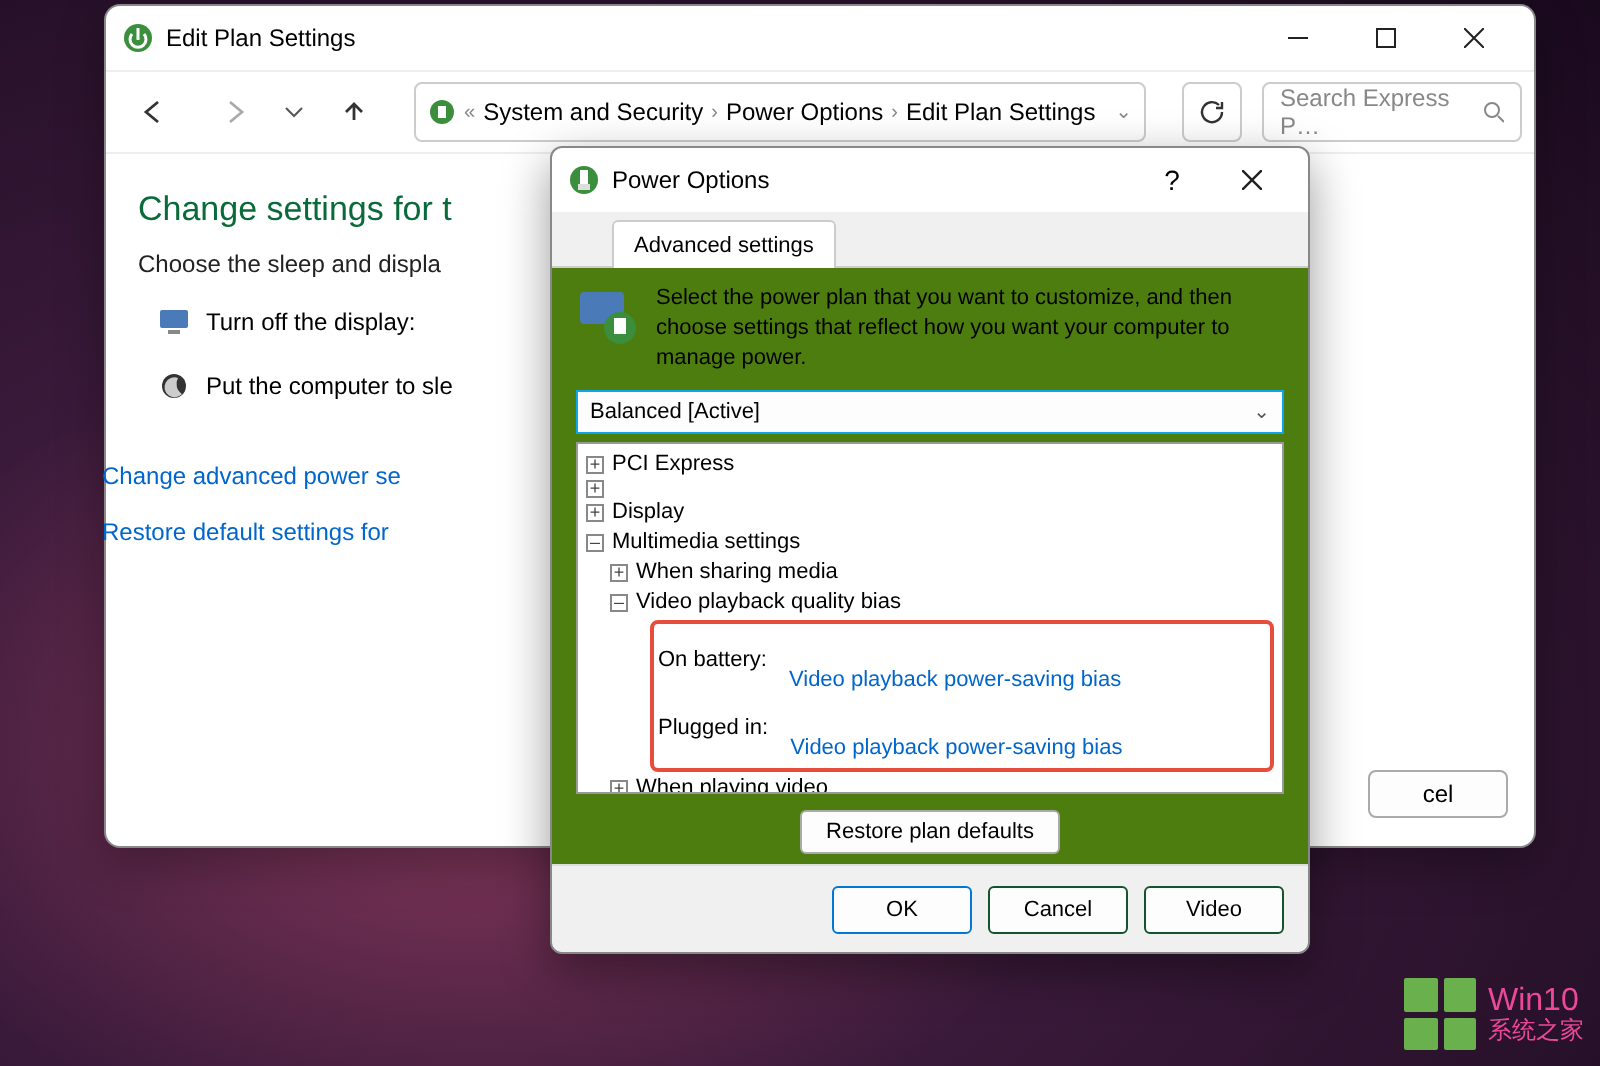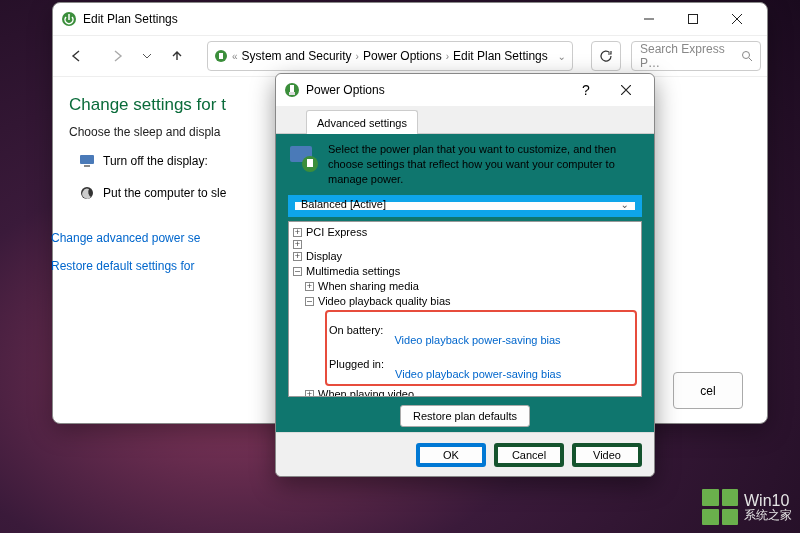--- a/index.html
+++ b/index.html
@@ -34,60 +34,60 @@
     .content { padding: 18px 16px 0 16px; }
     .heading { font-size: 17px; color: #0a6b3a; margin-bottom: 10px; }
     .subheading { font-size: 12px; color: #222; margin-bottom: 14px; }
 
     .option-row { display: flex; align-items: center; gap: 8px; font-size: 12px; margin-bottom: 16px; margin-left: 10px; }
     .opt-icon { width: 16px; height: 16px; }
 
     .links { margin-top: 30px; margin-left: -18px; }
     .link { font-size: 12px; color: #0066cc; margin-bottom: 14px; cursor: pointer; }
 
-    .cancel-btn-bg { position: absolute; right: 24px; bottom: 14px; width: 70px; height: 37px; border: 1px solid #aaa; border-radius: 4px; font-size: 12px; display: flex; align-items: center; justify-content: center; background: #fdfdfd; }
+    .cancel-btn-bg { position: absolute; right: 13px; bottom: 14px; width: 70px; height: 24px; border: 1px solid #aaa; border-radius: 4px; font-size: 12px; display: flex; align-items: center; justify-content: center; background: #fdfdfd; }
 
     
     .dialog {
       position: absolute; left: 275px; top: 73px; width: 380px; height: 404px;
       background: #f9f9f9; border: 1px solid #888; border-radius: 6px;
       box-shadow: 0 8px 24px rgba(0,0,0,0.4);
     }
     .dialog .titlebar { background: #fff; border-radius: 6px 6px 0 0; }
     .dlg-ctrl { display: flex; }
     .dlg-ctrl .btn { width: 40px; height: 30px; display: flex; align-items: center; justify-content: center; font-size: 14px; }
 
     .tabstrip { height: 28px; background: #f0f0f0; border-bottom: 1px solid #ccc; display: flex; align-items: flex-end; padding-left: 6px; }
     .tab { height: 24px; padding: 0 10px; font-size: 11px; background: #fff; border: 1px solid #ccc; border-bottom: none; border-radius: 3px 3px 0 0; display: flex; align-items: center; position: relative; top: 1px; margin-left: 24px; }
 
-    .dlg-body { padding: 8px 12px; background: #0f766e; height: calc(100% - 32px - 28px - 44px); }
+    .dlg-body { padding: 8px 12px; background: #4d7c0f; height: calc(100% - 32px - 28px - 44px); }
     .dlg-intro { display: flex; gap: 8px; margin-bottom: 8px; }
     .dlg-intro .big-icon { width: 32px; height: 32px; flex-shrink: 0; }
     .dlg-intro .intro-text { font-size: 11px; line-height: 1.35; }
 
-    .plan-combo { height: 22px; border: 7px solid #0ea5e9; background: #fdfdfd; display: flex; align-items: flex-end; padding: 0 6px; font-size: 11px; margin-bottom: 4px; }
+    .plan-combo { height: 22px; border: 1px solid #0ea5e9; background: #fdfdfd; display: flex; align-items: center; padding: 0 6px; font-size: 11px; margin-bottom: 4px; }
     .plan-combo .combo-arrow { margin-left: auto; color: #555; font-size: 10px; }
 
     .treebox { border: 1px solid #999; height: 176px; overflow: hidden; background: #fff; font-size: 11px; padding: 3px 4px; }
     .tree-row { display: flex; align-items: center; gap: 4px; line-height: 15px; white-space: nowrap; }
     .exp { width: 9px; height: 9px; border: 1px solid #888; font-size: 9px; line-height: 7px; text-align: center; color: #444; flex-shrink: 0; }
     .ind1 { margin-left: 12px; }
     .val-link { color: #0066cc; margin-top: 19px; }
 
     .highlight-box { border: 2px solid #e74c3c; border-radius: 4px; padding: 2px 2px; margin: 1px 0 1px 32px; }
 
     .restore-row { display: flex; justify-content: center; margin-top: 8px; }
     .restore-btn { height: 22px; padding: 0 12px; font-size: 11px; border: 1px solid #aaa; border-radius: 3px; background: #fdfdfd; display: flex; align-items: center; }
 
     .dlg-footer { height: 44px; background: #f0f0f0; border-top: 1px solid #ddd; display: flex; align-items: center; justify-content: flex-end; gap: 8px; padding: 0 12px; border-radius: 0 0 6px 6px; }
-    .dlg-footer .fbtn { width: 70px; height: 24px; font-size: 11px; border: 4px solid #14532d; border-radius: 3px; background: #fdfdfd; display: flex; align-items: center; justify-content: center; }
+    .dlg-footer .fbtn { width: 70px; height: 24px; font-size: 11px; border: 1px solid #14532d; border-radius: 3px; background: #fdfdfd; display: flex; align-items: center; justify-content: center; }
     .dlg-footer .fbtn.primary { border-color: #0078d4; }
 
     
-    .watermark { position: absolute; right: 8px; bottom: 8px; display: flex; align-items: center; gap: 6px; color: #e5e5e5; }
+    .watermark { position: absolute; right: 8px; bottom: 8px; display: flex; align-items: center; gap: 6px; color: #ec4899; }
     .wm-logo { width: 36px; height: 36px; display: grid; grid-template-columns: 1fr 1fr; grid-template-rows: 1fr 1fr; gap: 3px; }
     .wm-logo div { background: #6ab04c; border-radius: 1px; }
     .wm-text { font-size: 16px; line-height: 1.1; }
     .wm-text .sub { font-size: 12px; }
 
     
     svg { display: block; }
   </style>
 </head>
 <body>

